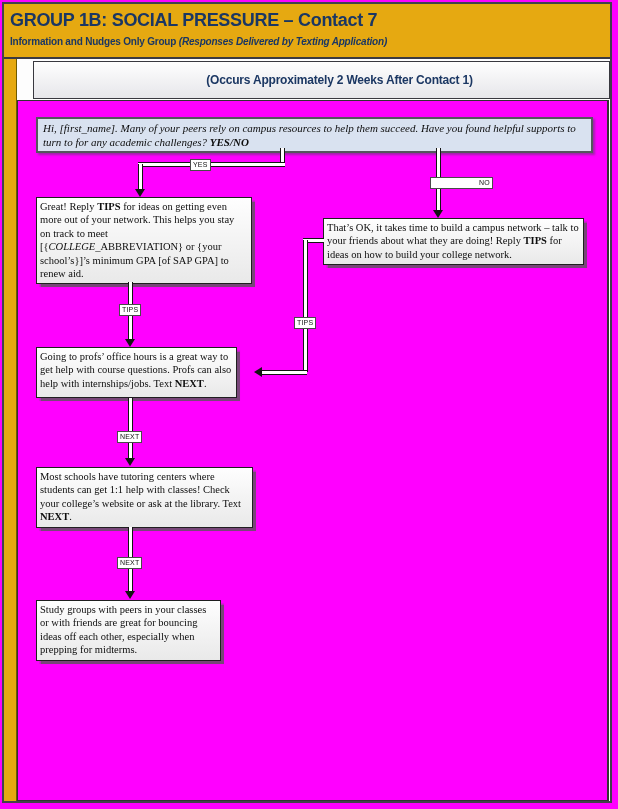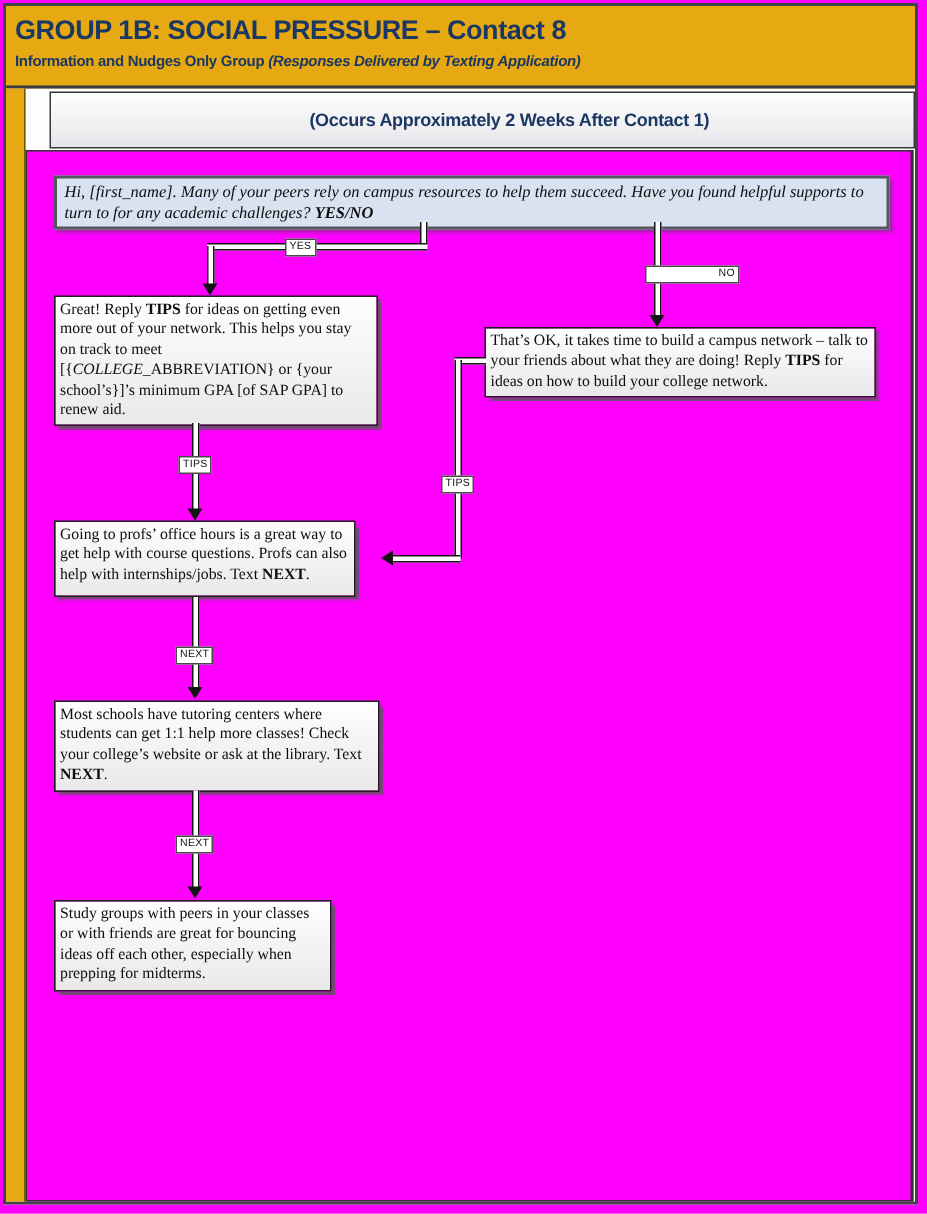--- a/index.html
+++ b/index.html
@@ -56,21 +56,21 @@
         font-family:Liberation Sans, sans-serif;font-size:7px;line-height:8px;
         padding:1px 2px;color:#111;letter-spacing:.2px;}
 </style>
 </head>
 <body>
 
 <div class="page">
   <div class="sheet">
 
     <div class="gold-band">
-      <div class="title">GROUP 1B: SOCIAL PRESSURE – Contact 8</div>
+      <div class="title">GROUP 1B: SOCIAL PRESSURE – Contact 7</div>
       <div class="subtitle"><span>Information and Nudges Only Group </span><span class="i">(Responses Delivered by Texting Application)</span></div>
     </div>
 
     <div class="gold-strip"></div>
 
     <div class="occurs-bar">(Occurs Approximately 2 Weeks After Contact 1)</div>
 
     <div class="canvas">
 
       <div class="fbox hi"><span>Hi, [first_name]. Many of your peers rely on campus resources to help them succeed. Have you found helpful supports to turn to for any academic challenges? </span><span class="b">YES/NO</span></div>
@@ -98,21 +98,21 @@
       <div class="ch" style="left:244px;top:269px;width:45px;"></div>
       <div class="arr-left" style="left:236px;top:266px;"></div>
       <div class="chip" style="left:276px;top:216px;">TIPS</div>
 
       <div class="fbox going"><span>Going to profs’ office hours is a great way to get help with course questions. Profs can also help with internships/jobs. Text </span><span class="b">NEXT</span><span>.</span></div>
 
       <div class="cv" style="left:110px;top:297px;height:61px;"></div>
       <div class="arr-down" style="left:107px;top:357px;"></div>
       <div class="chip" style="left:99px;top:330px;">NEXT</div>
 
-      <div class="fbox most"><span>Most schools have tutoring centers where students can get 1:1 help more classes! Check your college’s website or ask at the library. Text </span><span class="b">NEXT</span><span>.</span></div>
+      <div class="fbox most"><span>Most schools have tutoring centers where students can get 1:1 help with classes! Check your college’s website or ask at the library. Text </span><span class="b">NEXT</span><span>.</span></div>
 
       <div class="cv" style="left:110px;top:426px;height:65px;"></div>
       <div class="arr-down" style="left:107px;top:490px;"></div>
       <div class="chip" style="left:99px;top:456px;">NEXT</div>
 
       <div class="fbox study"><span>Study groups with peers in your classes or with friends are great for bouncing ideas off each other, especially when prepping for midterms.</span></div>
 
     </div>
   </div>
 </div>

